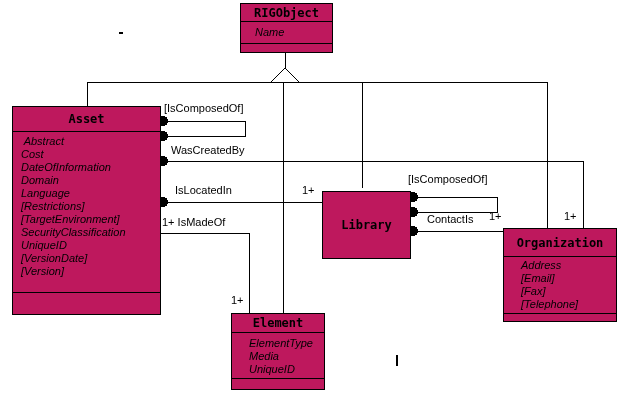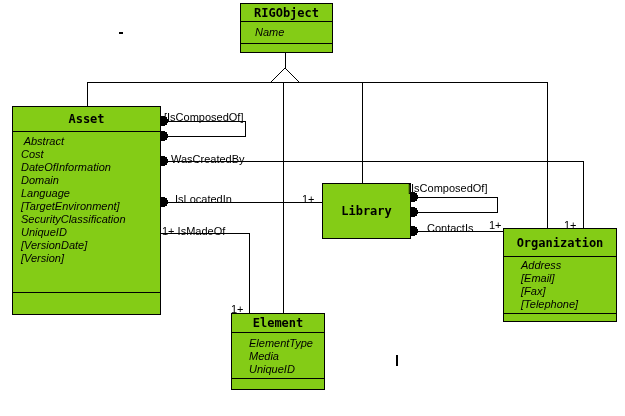--- a/index.html
+++ b/index.html
@@ -1,28 +1,28 @@
 <!DOCTYPE html>
 <html><head>
 <meta charset="utf-8">
 <style>
   html,body{margin:0;padding:0;background:#ffffff;}
   #stage{position:relative;width:625px;height:416px;background:#ffffff;overflow:hidden;
          font-family:"Liberation Sans",sans-serif;color:#000;}
   svg{position:absolute;left:0;top:0;}
-  .cls{position:absolute;background:#84cc16;border:1px solid #000;box-sizing:border-box;
+  .cls{position:absolute;background:#be185d;border:1px solid #000;box-sizing:border-box;
        display:flex;flex-direction:column;}
   .t{border-bottom:1px solid #000;display:flex;align-items:center;justify-content:center;
      font:bold 12px "DejaVu Sans Mono",monospace;letter-spacing:0px;flex:0 0 auto;}
   .t-only{border-bottom:none;flex:1;}
   .a{border-bottom:1px solid #000;font:11px "Liberation Sans",sans-serif;line-height:13px;
      flex:0 0 auto;box-sizing:border-box;}
   .a > div{white-space:pre;font-style:italic;}
   .e{flex:1;}
-  .lbl{position:absolute;font:11px "Liberation Sans",sans-serif;line-height:12px;white-space:pre;margin-top:9px;}
+  .lbl{position:absolute;font:11px "Liberation Sans",sans-serif;line-height:12px;white-space:pre;}
   .mark{position:absolute;background:#000;}
 </style>
 </head>
 <body>
 
 <div id="stage">
 
   <svg width="625" height="416" viewBox="0 0 625 416" shape-rendering="crispEdges">
     <g stroke="#000" stroke-width="1" fill="none">
       <path d="M285,53 V68"></path>
@@ -59,30 +59,31 @@
   </div>
 
   <div class="cls" style="left:12px;top:106px;width:149px;height:209px">
     <div class="t" style="height:24px">Asset</div>
     <div class="a" style="height:161px;padding:3px 2px 16px 8px">
       <div> Abstract</div>
       <div>Cost</div>
       <div>DateOfInformation</div>
       <div>Domain</div>
       <div>Language</div>
+      <div>[Restrictions]</div>
       <div>[TargetEnvironment]</div>
       <div>SecurityClassification</div>
       <div>UniqueID</div>
       <div>[VersionDate]</div>
       <div>[Version]</div>
     </div>
     <div class="e"></div>
   </div>
 
-  <div class="cls" style="left:322px;top:183px;width:89px;height:56px">
+  <div class="cls" style="left:322px;top:191px;width:89px;height:68px">
     <div class="t t-only">Library</div>
   </div>
 
   <div class="cls" style="left:503px;top:228px;width:114px;height:94px">
     <div class="t" style="height:27px">Organization</div>
     <div class="a" style="height:57px;padding:2px 2px 8px 17px">
       <div>Address</div>
       <div>[Email]</div>
       <div>[Fax]</div>
       <div>[Telephone]</div>

